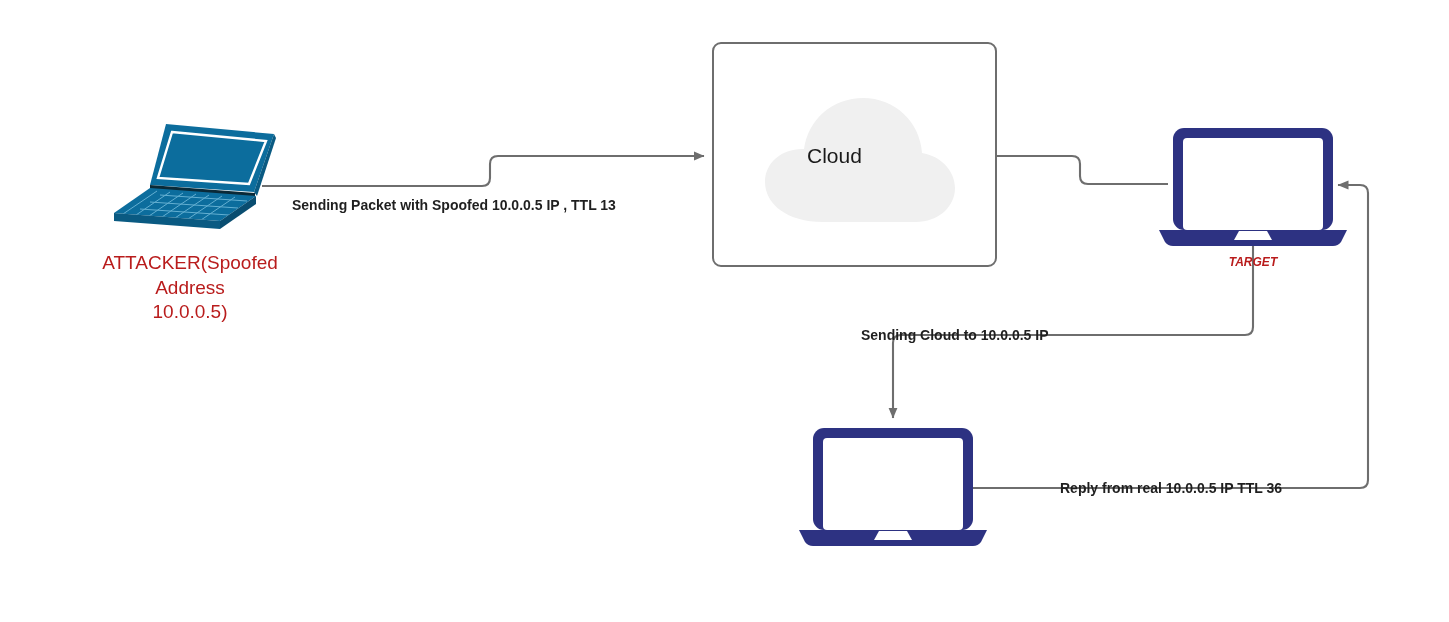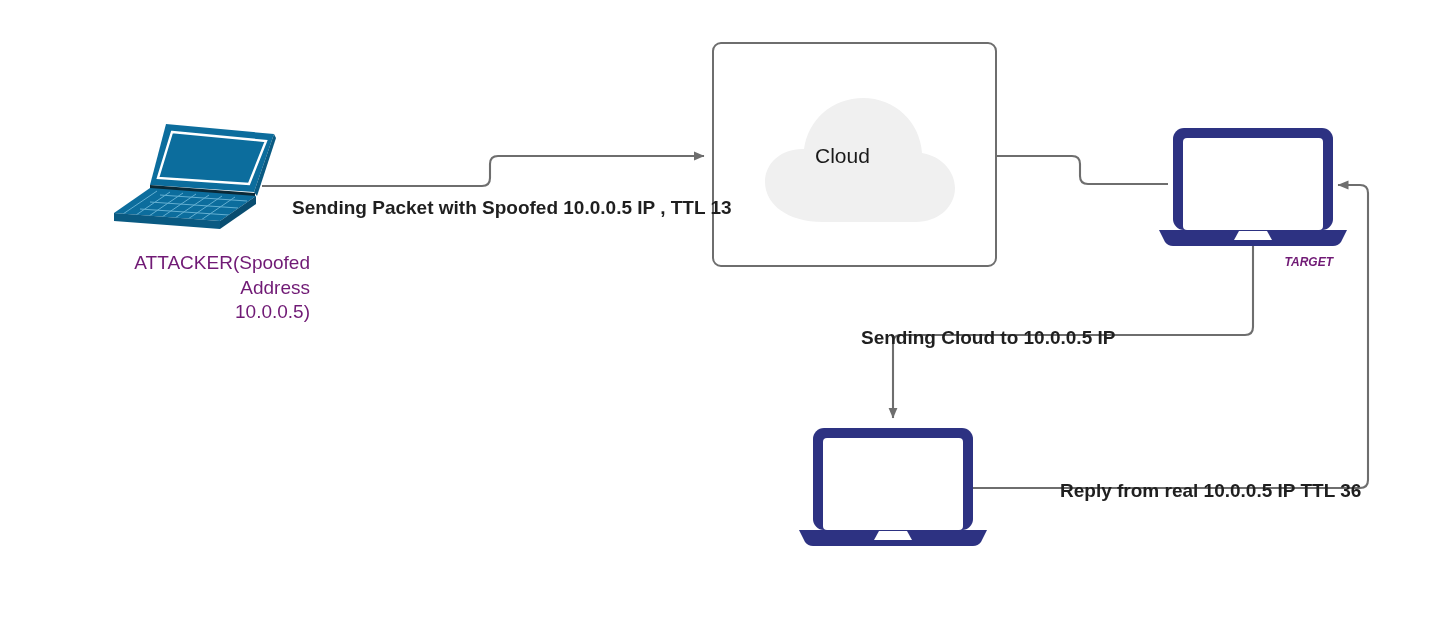--- a/index.html
+++ b/index.html
@@ -24,40 +24,40 @@
     left: 0;
     top: 0;
     width: 1449px;
     height: 622px;
     pointer-events: none;
   }
 
   
   .node-label {
     position: absolute;
-    text-align: right;
-    color: #701a75;
+    text-align: center;
+    color: #b91c1c;
     line-height: 1.30;
     white-space: pre-line;
     user-select: none;
   }
   .label-plain {
     font-size: 19px;
     font-weight: 400;
   }
   .label-target {
     font-size: 12px;
     font-weight: bold;
     font-style: italic;
   }
 
   
   .edge-label {
     position: absolute;
-    font-size: 19px;
+    font-size: 14px;
     font-weight: bold;
     color: #1f1f1f;
     white-space: nowrap;
     user-select: none;
   }
 
   
   .cloud-box {
     position: absolute;
     box-sizing: border-box;
@@ -117,21 +117,21 @@
   <div class="cloud-box" style="left:712px; top:42px; width:285px; height:225px;">
     <svg class="cloud-shape" style="left:45px; top:50px;" width="200" height="130" viewBox="0 0 200 130" xmlns="http://www.w3.org/2000/svg">
       <path d="M64,128
                C28,128 6,110 6,88
                C6,68 24,54 45,55
                C49,25 74,4 104,4
                C136,4 161,28 163,59
                C182,62 196,77 196,94
                C196,113 179,128 157,128 Z" fill="#f0f0f0"></path>
     </svg>
-    <div class="cloud-text" style="left:101px; top:100px;">Cloud</div>
+    <div class="cloud-text" style="left:93px; top:100px;">Cloud</div>
   </div>
 
   <svg class="iso-laptop" style="left:108px; top:122px;" width="168" height="108" viewBox="0 0 168 108" xmlns="http://www.w3.org/2000/svg">
 
     <path d="M58,2 L166,12 L146,70 L42,63 Z" fill="#0c6d9d"></path>
 
     <path d="M166,12 L168,16 L149,74 L146,70 Z" fill="#0a5a82"></path>
 
     <path d="M64,10 L158,19 L141,62 L50,56 Z" fill="none" stroke="#ffffff" stroke-width="2.4"></path>
 

